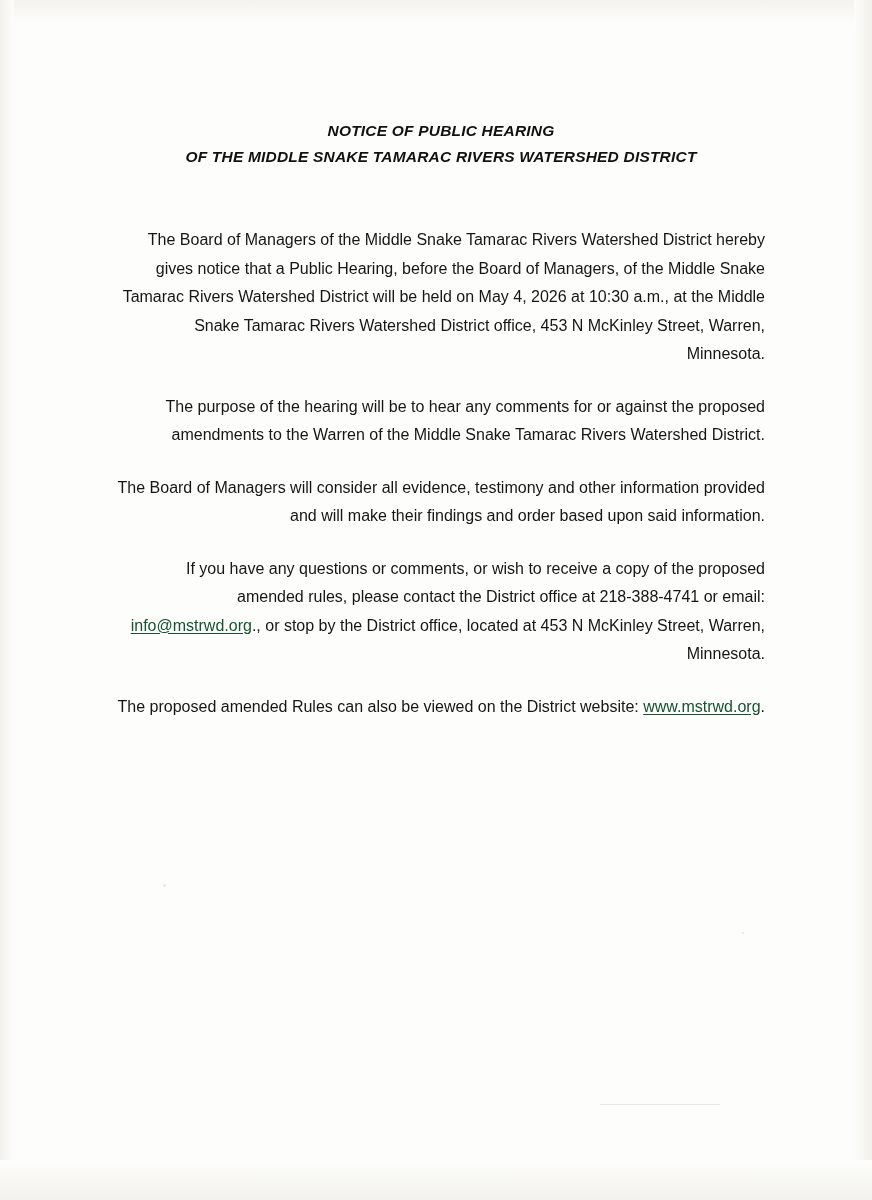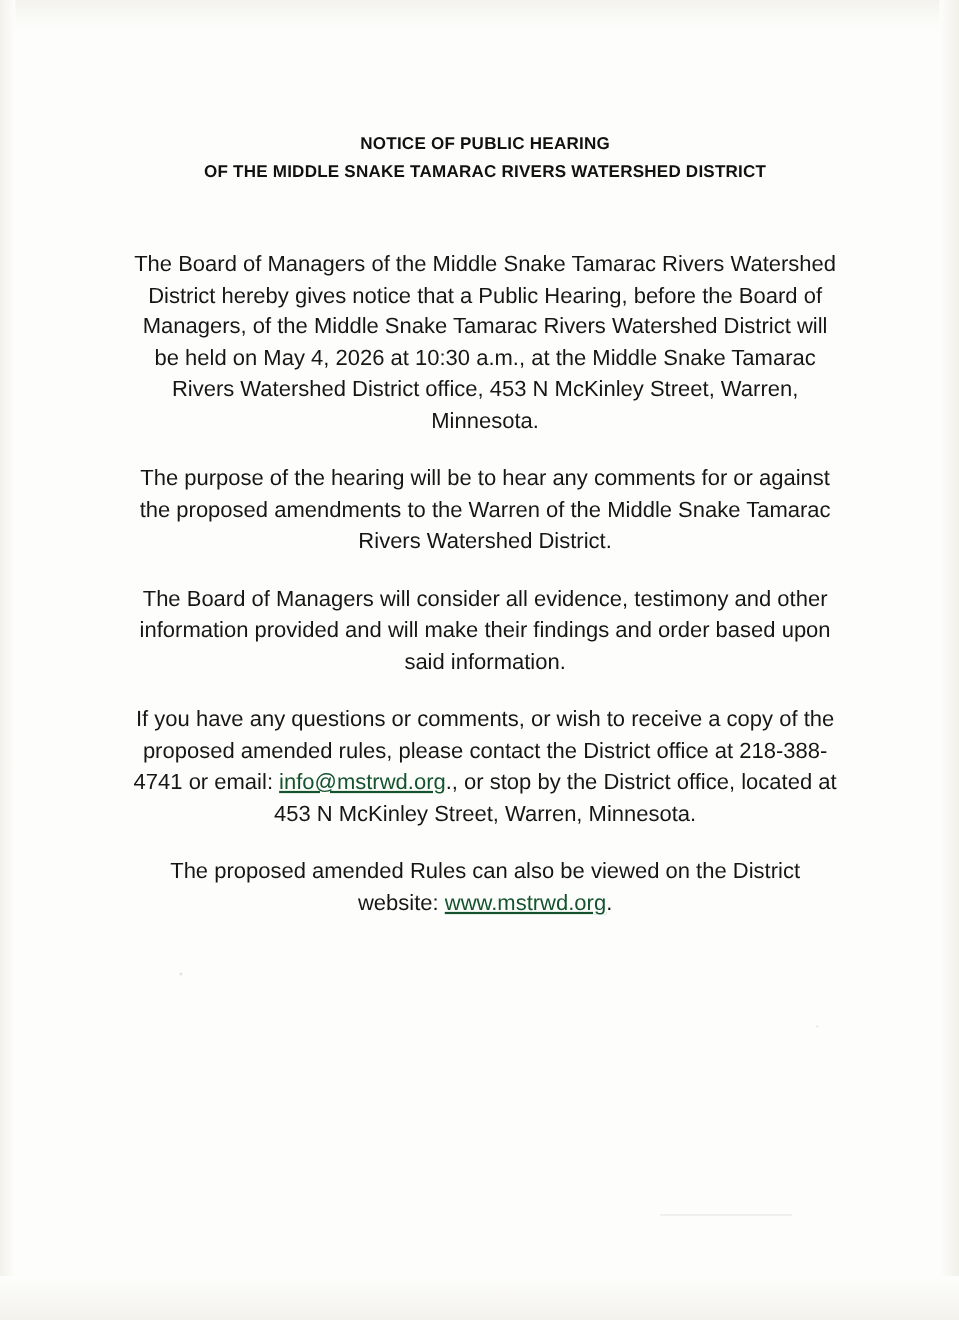--- a/index.html
+++ b/index.html
@@ -57,30 +57,31 @@
     text-align: center;
     font-weight: bold;
     font-size: 15.5px;
     line-height: 26px;
     letter-spacing: 0.2px;
     color: #111111;
   }
   .heading .line {
     display: block;
     white-space: nowrap;
+    font-style: italic;
   }
   .body-block {
     margin-top: 56px;
   }
   p.para {
     margin: 0 0 24px 0;
-    font-size: 20px;
+    font-size: 16px;
     line-height: 28.5px;
     color: #161616;
-    text-align: center;
+    text-align: right;
   }
   p.para:last-child {
     margin-bottom: 10px;
   }
   a.link {
     color: #14532d;
     text-decoration: underline;
     text-underline-offset: 2px;
   }
 </style>

